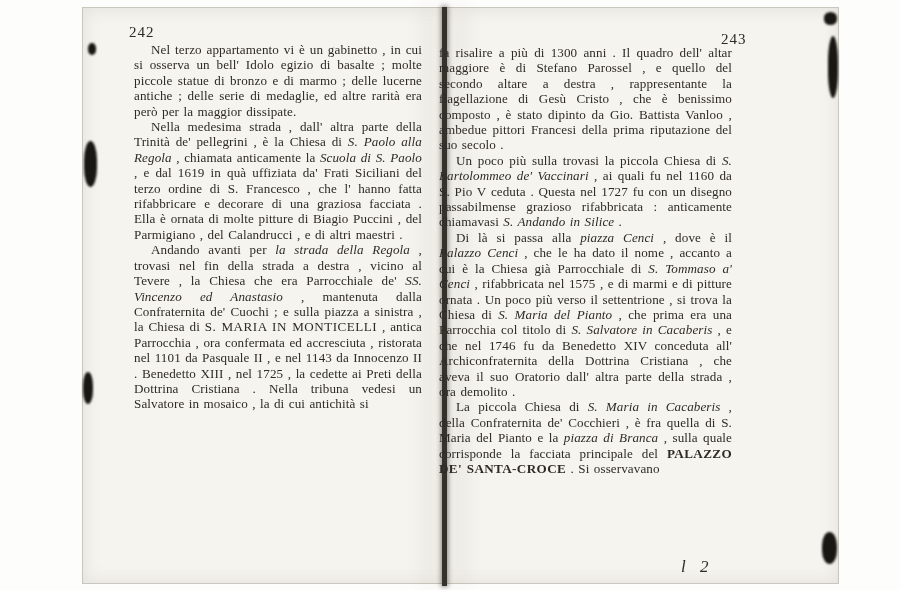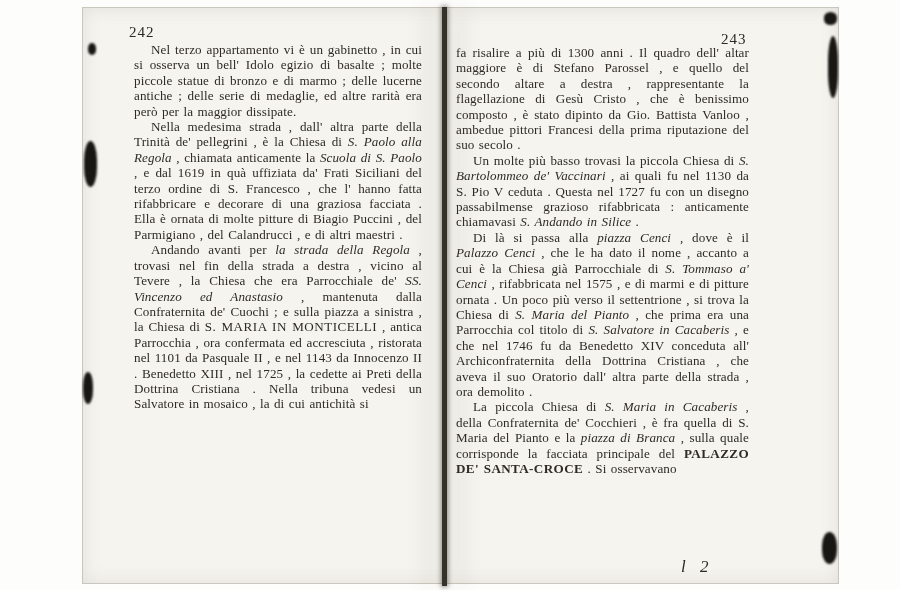--- a/index.html
+++ b/index.html
@@ -60,21 +60,21 @@
   .text-col {
     position: absolute;
     color: #2e2b26;
     font-size: 13.1px;
     line-height: 15.4px;
     text-align: justify;
     letter-spacing: 0.1px;
     word-spacing: 1px;
   }
   .col-left  { left: 51px;  top: 34px; width: 288px; }
-  .col-right { left: 373px; top: 37px; width: 293px; }
+  .col-right { left: 356px; top: 37px; width: 293px; }
 
   .text-col p { margin: 0; padding: 0; }
   .text-col p.indent { text-indent: 17px; }
 
   .seg-italic { font-style: italic; }
   .seg-caps { letter-spacing: 0.5px; }
   .seg-boldcaps { font-weight: bold; letter-spacing: 0.4px; }
 
   .signature-mark {
     position: absolute;
@@ -105,21 +105,21 @@
     <div class="text-col col-left">
         <p class="indent"><span>Nel terzo appartamento vi è un gabinetto , in cui si osserva un bell' Idolo egizio di basalte ; molte piccole statue di bronzo e di marmo ; delle lucerne antiche ; delle serie di medaglie, ed altre rarità era però per la maggior dissipate.</span></p>
         <p class="indent"><span>Nella medesima strada , dall' altra parte della Trinità de' pellegrini , è la Chiesa di </span><span class="seg-italic">S. Paolo alla Regola</span><span> , chiamata anticamente la </span><span class="seg-italic">Scuola di S. Paolo</span><span> , e dal 1619 in quà uffiziata da' Frati Siciliani del terzo ordine di S. Francesco , che l' hanno fatta rifabbricare e decorare di una graziosa facciata . Ella è ornata di molte pitture di Biagio Puccini , del Parmigiano , del Calandrucci , e di altri maestri .</span></p>
         <p class="indent"><span>Andando avanti per </span><span class="seg-italic">la strada della Regola</span><span> , trovasi nel fin della strada a destra , vicino al Tevere , la Chiesa che era Parrocchiale de' </span><span class="seg-italic">SS. Vincenzo ed Anastasio</span><span> , mantenuta dalla Confraternita de' Cuochi ; e sulla piazza a sinistra , la Chiesa di </span><span class="seg-caps">S. MARIA IN MONTICELLI</span><span> , antica Parrocchia , ora confermata ed accresciuta , ristorata nel 1101 da Pasquale II , e nel 1143 da Innocenzo II . Benedetto XIII , nel 1725 , la cedette ai Preti della Dottrina Cristiana . Nella tribuna vedesi un Salvatore in mosaico , la di cui antichità si</span></p>
       </div>
 
     <div class="page-number pn-right">243</div>
 
     <div class="text-col col-right">
         <p><span>fa risalire a più di 1300 anni . Il quadro dell' altar maggiore è di Stefano Parossel , e quello del secondo altare a destra , rappresentante la flagellazione di Gesù Cristo , che è benissimo composto , è stato dipinto da Gio. Battista Vanloo , ambedue pittori Francesi della prima riputazione del suo secolo .</span></p>
-        <p class="indent"><span>Un molte più basso trovasi la piccola Chiesa di </span><span class="seg-italic">S. Bartolommeo de' Vaccinari</span><span> , ai quali fu nel 1130 da S. Pio V ceduta . Questa nel 1727 fu con un disegno passabilmense grazioso rifabbricata : anticamente chiamavasi </span><span class="seg-italic">S. Andando in Silice</span><span> .</span></p>
+        <p class="indent"><span>Un poco più sulla trovasi la piccola Chiesa di </span><span class="seg-italic">S. Bartolommeo de' Vaccinari</span><span> , ai quali fu nel 1160 da S. Pio V ceduta . Questa nel 1727 fu con un disegno passabilmense grazioso rifabbricata : anticamente chiamavasi </span><span class="seg-italic">S. Andando in Silice</span><span> .</span></p>
         <p class="indent"><span>Di là si passa alla </span><span class="seg-italic">piazza Cenci</span><span> , dove è il </span><span class="seg-italic">Palazzo Cenci</span><span> , che le ha dato il nome , accanto a cui è la Chiesa già Parrocchiale di </span><span class="seg-italic">S. Tommaso a' Cenci</span><span> , rifabbricata nel 1575 , e di marmi e di pitture ornata . Un poco più verso il settentrione , si trova la Chiesa di </span><span class="seg-italic">S. Maria del Pianto</span><span> , che prima era una Parrocchia col titolo di </span><span class="seg-italic">S. Salvatore in Cacaberis</span><span> , e che nel 1746 fu da Benedetto XIV conceduta all' Archiconfraternita della Dottrina Cristiana , che aveva il suo Oratorio dall' altra parte della strada , ora demolito .</span></p>
         <p class="indent"><span>La piccola Chiesa di </span><span class="seg-italic">S. Maria in Cacaberis</span><span> , della Confraternita de' Cocchieri , è fra quella di S. Maria del Pianto e la </span><span class="seg-italic">piazza di Branca</span><span> , sulla quale corrisponde la facciata principale del </span><span class="seg-boldcaps">PALAZZO DE' SANTA-CROCE</span><span> . Si osservavano</span></p>
       </div>
 
     <div class="signature-mark">l 2</div>
 
   </div>
 </div>
 
 </body></html>

